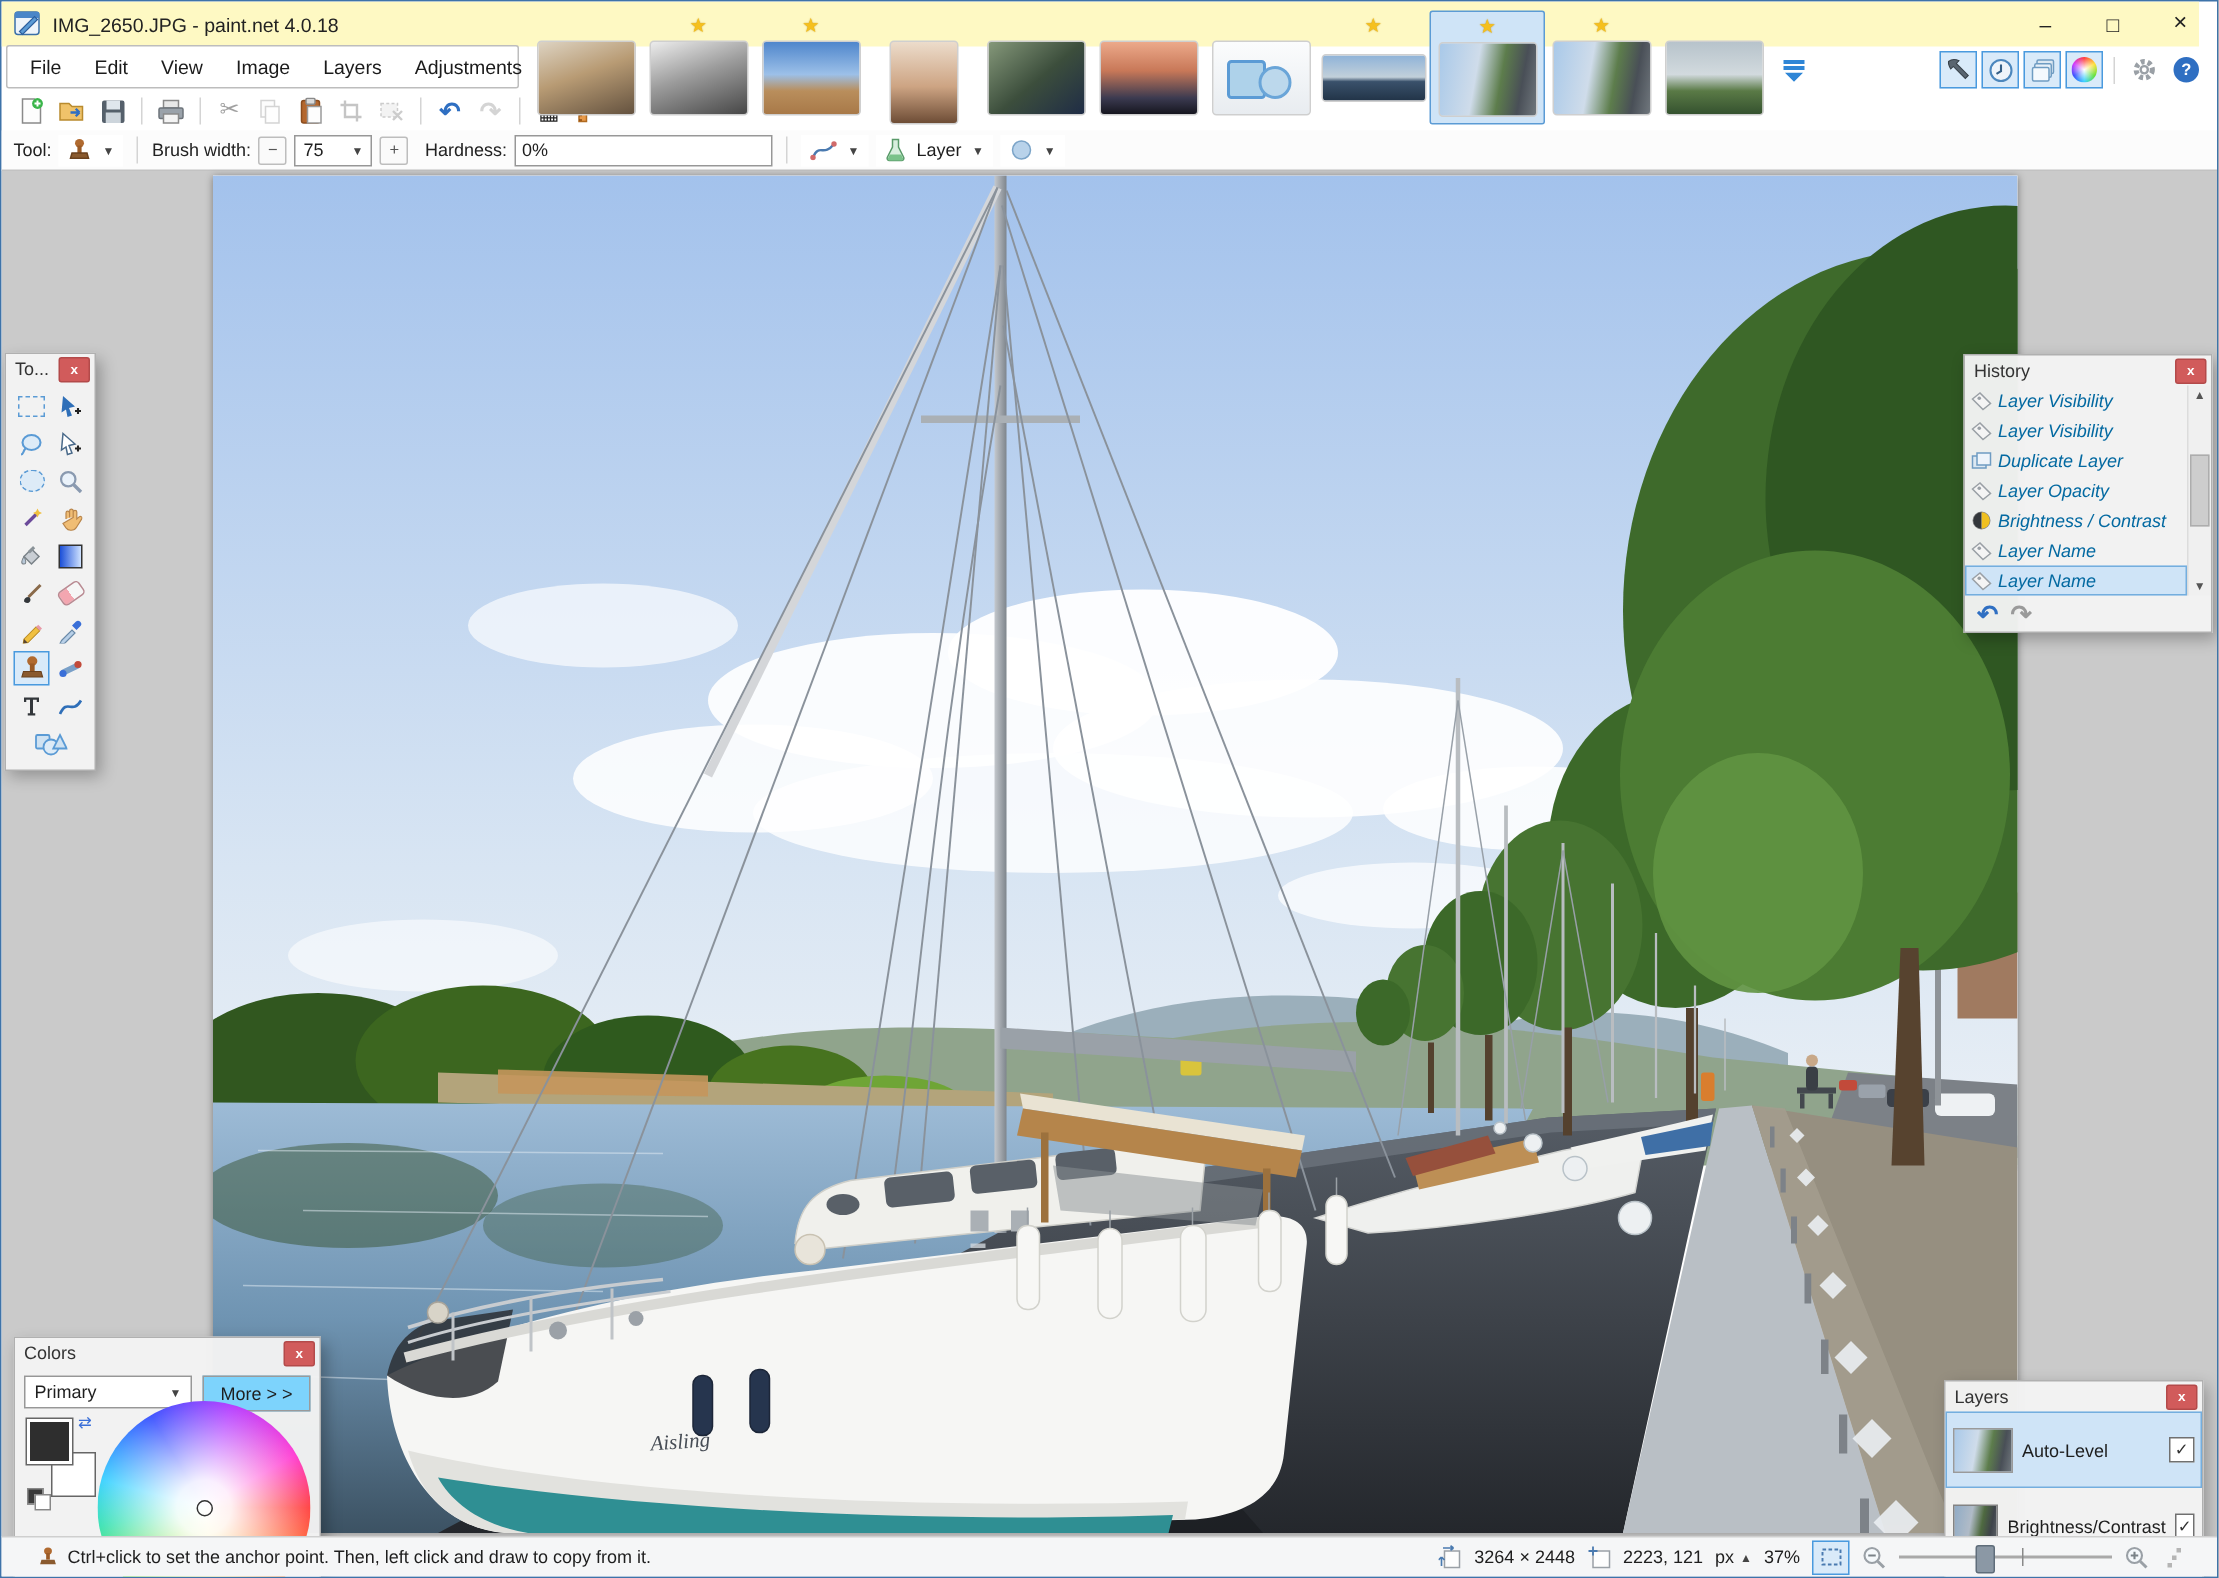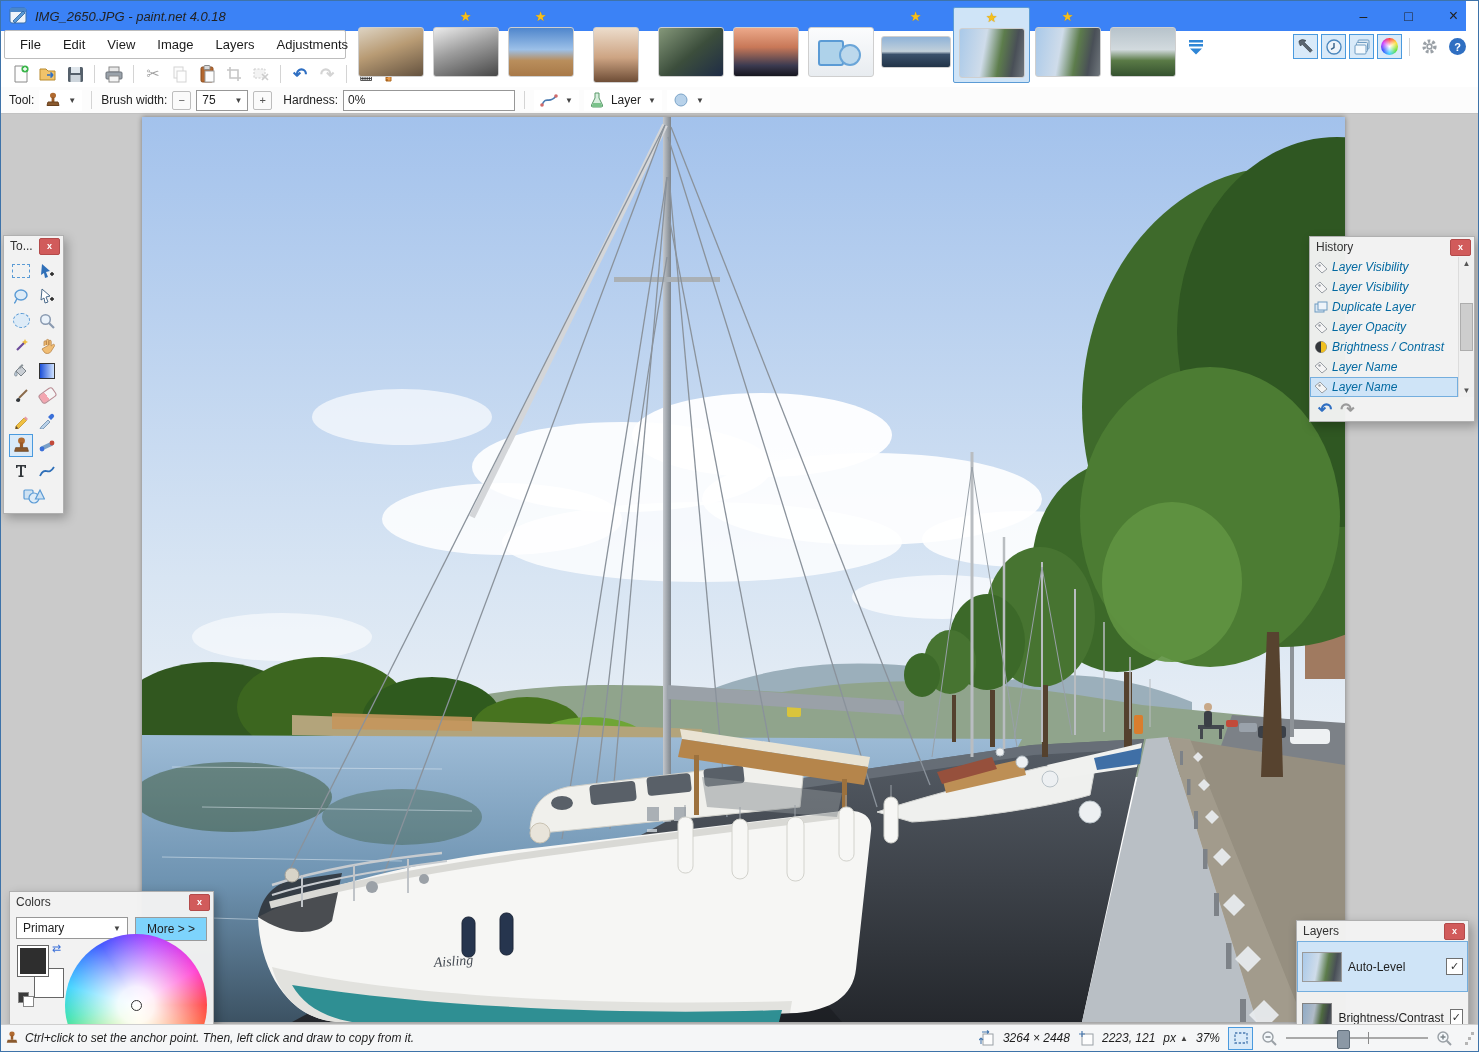--- a/index.html
+++ b/index.html
@@ -1,20 +1,20 @@
 <!DOCTYPE html>
 <html><head>
 <meta charset="utf-8">
 <style>
   html,body{margin:0;padding:0;background:#888;}
   .app{position:relative;width:1479px;height:1052px;background:#fff;overflow:hidden;
        font-family:"Liberation Sans",sans-serif;font-size:12px;color:#1e1e1e;
        border:1px solid #3e73a9;box-sizing:border-box;}
   
-  .titlebar{position:absolute;top:0;left:0;right:12px;height:30px;display:flex;align-items:center;background:#3b82f6;font-style:italic;}
+  .titlebar{position:absolute;top:0;left:0;right:12px;height:30px;display:flex;align-items:center;background:#fef9c3;}
   .app-icon{width:20px;height:20px;margin:0 6px 0 8px;}
   .title-text{font-size:13px;color:#222;}
   .win-controls{position:absolute;right:2px;top:0;display:flex;}
   .winbtn{width:45px;height:30px;display:flex;align-items:center;justify-content:center;font-size:14px;color:#222;}
   
   .menubox{position:absolute;top:29px;left:3px;width:342px;height:29px;border:1px solid #bdbdbd;border-radius:2px;
            background:#fff;display:flex;align-items:center;padding:0 4px;box-sizing:border-box;}
   .menu-item{padding:0 11px;font-size:13px;color:#1b1b1b;height:100%;display:flex;align-items:center;}
   .cmdbar{position:absolute;top:60px;left:8px;height:26px;display:flex;align-items:center;gap:3px;}
   .tbtn{width:24px;height:24px;display:flex;align-items:center;justify-content:center;}
@@ -108,21 +108,21 @@
   
   .layers-panel{left:1295px;top:806px;width:173px;}
   .layer-row{height:51px;display:flex;align-items:center;gap:6px;padding:0 4px;border:1px solid transparent;box-sizing:border-box;}
   .layer-row.selected{background:#cfe4f7;border:1px solid #74aede;}
   .lthumb{width:40px;height:30px;border:1px solid #9a9a9a;box-sizing:border-box;}
   .lname{flex:1;font-size:12px;}
   .chk{width:15px;height:15px;border:1px solid #707070;background:#fff;display:flex;align-items:center;justify-content:center;font-size:11px;color:#333;}
   .chk::after{content:"✓";}
   
   .statusbar{position:absolute;left:0;right:0;bottom:0;height:27px;background:#f5f6f7;border-top:1px solid #cfcfcf;
-             display:flex;align-items:center;padding:0 4px;gap:6px;box-sizing:border-box;font-style:italic;}
+             display:flex;align-items:center;padding:0 24px;gap:6px;box-sizing:border-box;}
   .sb-right{margin-left:auto;display:flex;align-items:center;gap:8px;}
   .fitbtn{width:23px;height:21px;border:1px solid #4a9ade;background:#d9eaf9;display:flex;align-items:center;justify-content:center;}
   .slider{position:relative;width:142px;height:20px;}
   .slider .track{position:absolute;left:0;right:0;top:9px;height:2px;background:#a9a9a9;}
   .slider .tick{position:absolute;left:58%;top:4px;width:1px;height:12px;background:#8a8a8a;}
   .slider .handle{position:absolute;left:36%;top:2px;width:11px;height:17px;background:#8b98a5;border:1px solid #5f6d7a;border-radius:2px;}
   .grip{display:flex;flex-direction:column;gap:2px;margin-left:4px;}
   .grip i{display:block;width:3px;height:3px;background:#b5b5b5;}
 </style>
 </head>

